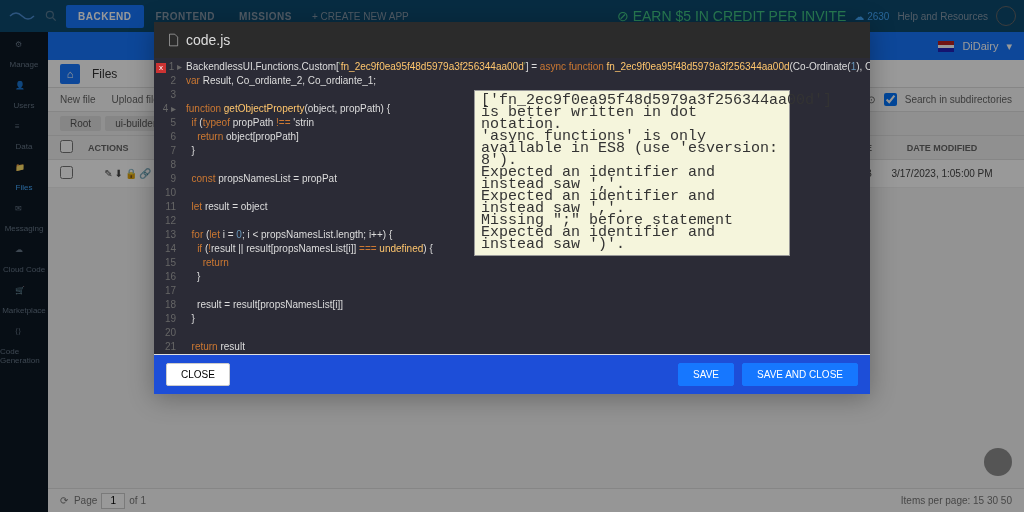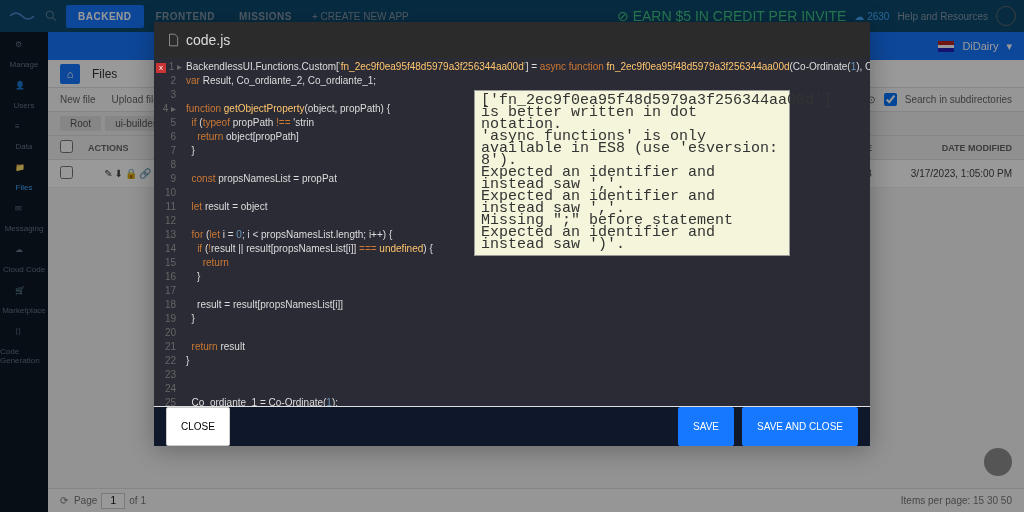--- a/index.html
+++ b/index.html
@@ -30,45 +30,45 @@
 .toolbar{height:24px;background:#fafafa;display:flex;align-items:center;padding:0 12px;gap:16px;font-size:10px;color:#666;border-bottom:1px solid #e0e0e0}
 .toolbar-right{margin-left:auto;display:flex;align-items:center;gap:8px}
 .search-sub{font-size:10px;color:#666}
 .path-crumbs{height:24px;background:#f0f0f0;display:flex;align-items:center;padding:0 12px;gap:4px;font-size:10px;border-bottom:1px solid #e0e0e0}
 .path-pill{padding:2px 10px;background:#e0e0e0;border-radius:2px;color:#555}
 .table-hdr{height:24px;background:#f0f0f0;display:flex;align-items:center;padding:0 12px;font-size:9px;color:#666;font-weight:600;border-bottom:1px solid #e0e0e0}
 .col-check{width:28px}
 .col-actions{width:80px;text-align:left}
 .col-name{flex:1}
 .col-size{width:80px;text-align:right}
-.col-date{width:140px;text-align:right}
+.col-date{width:140px;text-align:center}
 .table-row{height:28px;background:#fff;display:flex;align-items:center;padding:0 12px;font-size:10px;color:#444;border-bottom:1px solid #eee}
 .row-actions{display:flex;gap:2px;width:80px;justify-content:center}
 .pagination{position:absolute;bottom:0;left:0;right:0;height:24px;background:#fafafa;display:flex;align-items:center;padding:0 12px;font-size:10px;color:#777;border-top:1px solid #e0e0e0}
 .page-input{width:24px;height:16px;border:1px solid #ccc;text-align:center;font-size:10px;margin:0 4px}
 .overlay{position:absolute;inset:0;background:rgba(0,0,0,.4);z-index:10}
-.modal{position:absolute;left:154px;top:22px;width:716px;height:424px;background:#fff;z-index:20;display:flex;flex-direction:column;box-shadow:0 4px 24px rgba(0,0,0,.3)}
+.modal{position:absolute;left:154px;top:22px;width:716px;height:372px;background:#fff;z-index:20;display:flex;flex-direction:column;box-shadow:0 4px 24px rgba(0,0,0,.3)}
 .modal-hdr{height:36px;background:#2b2b2b;display:flex;align-items:center;padding:0 12px;color:#ddd}
 .file-icon{width:14px;height:14px;margin-right:6px}
 .modal-title{font-size:14px}
 .modal-path{margin-left:auto;font-size:10px;color:#999}
 .editor{flex:1;background:#2b2b36;display:flex;font-family:'Courier New',monospace;font-size:10px;overflow:hidden;position:relative}
 .gutter{width:28px;background:#2b2b36;color:#666;text-align:right;padding:2px 6px 2px 2px;line-height:14px}
 .gutter .err{background:#c33;color:#fff;display:inline-block;width:10px;height:10px;line-height:10px;text-align:center;font-size:8px}
 .code{flex:1;padding:2px 4px;line-height:14px;color:#ddd;white-space:pre}
 .kw{color:#cc7832}
 .fn{color:#ffc66d}
 .str{color:#6a8759}
 .num{color:#6897bb}
 .op{color:#cc7832}
 .lint-popup{position:absolute;left:320px;top:32px;width:316px;background:#f5f5dc;border:1px solid #999;padding:4px 6px;font-size:15px;color:#333;line-height:12px;font-family:'Courier New',monospace;z-index:5}
 .editor-status{height:18px;background:#f0f0f0;display:flex;align-items:center;justify-content:flex-end;padding:0 8px;gap:12px;font-size:9px;color:#1677ff;border-top:1px solid #ddd}
 .editor-status span{cursor:pointer}
 .editor-status .gray{color:#666}
-.modal-ftr{height:40px;background:#0f172a;display:flex;padding:0 12px;gap:8px;border-top:1px solid #e0e0e0}
+.modal-ftr{height:40px;background:#1d4ed8;display:flex;align-items:center;padding:0 12px;gap:8px;border-top:1px solid #e0e0e0}
 .btn{padding:5px 14px;font-size:10px;border:1px solid #ccc;background:#fff;cursor:pointer;border-radius:2px}
 .btn.primary{background:#1677ff;color:#fff;border-color:#1677ff}
 .ftr-spacer{flex:1}
 .chat-fab{position:absolute;right:12px;bottom:36px;width:28px;height:28px;border-radius:50%;background:#555;z-index:30}
 </style>
 </head>
 <body>
 
 <div class="topbar">
   <div class="logo"><svg viewBox="0 0 28 16">

